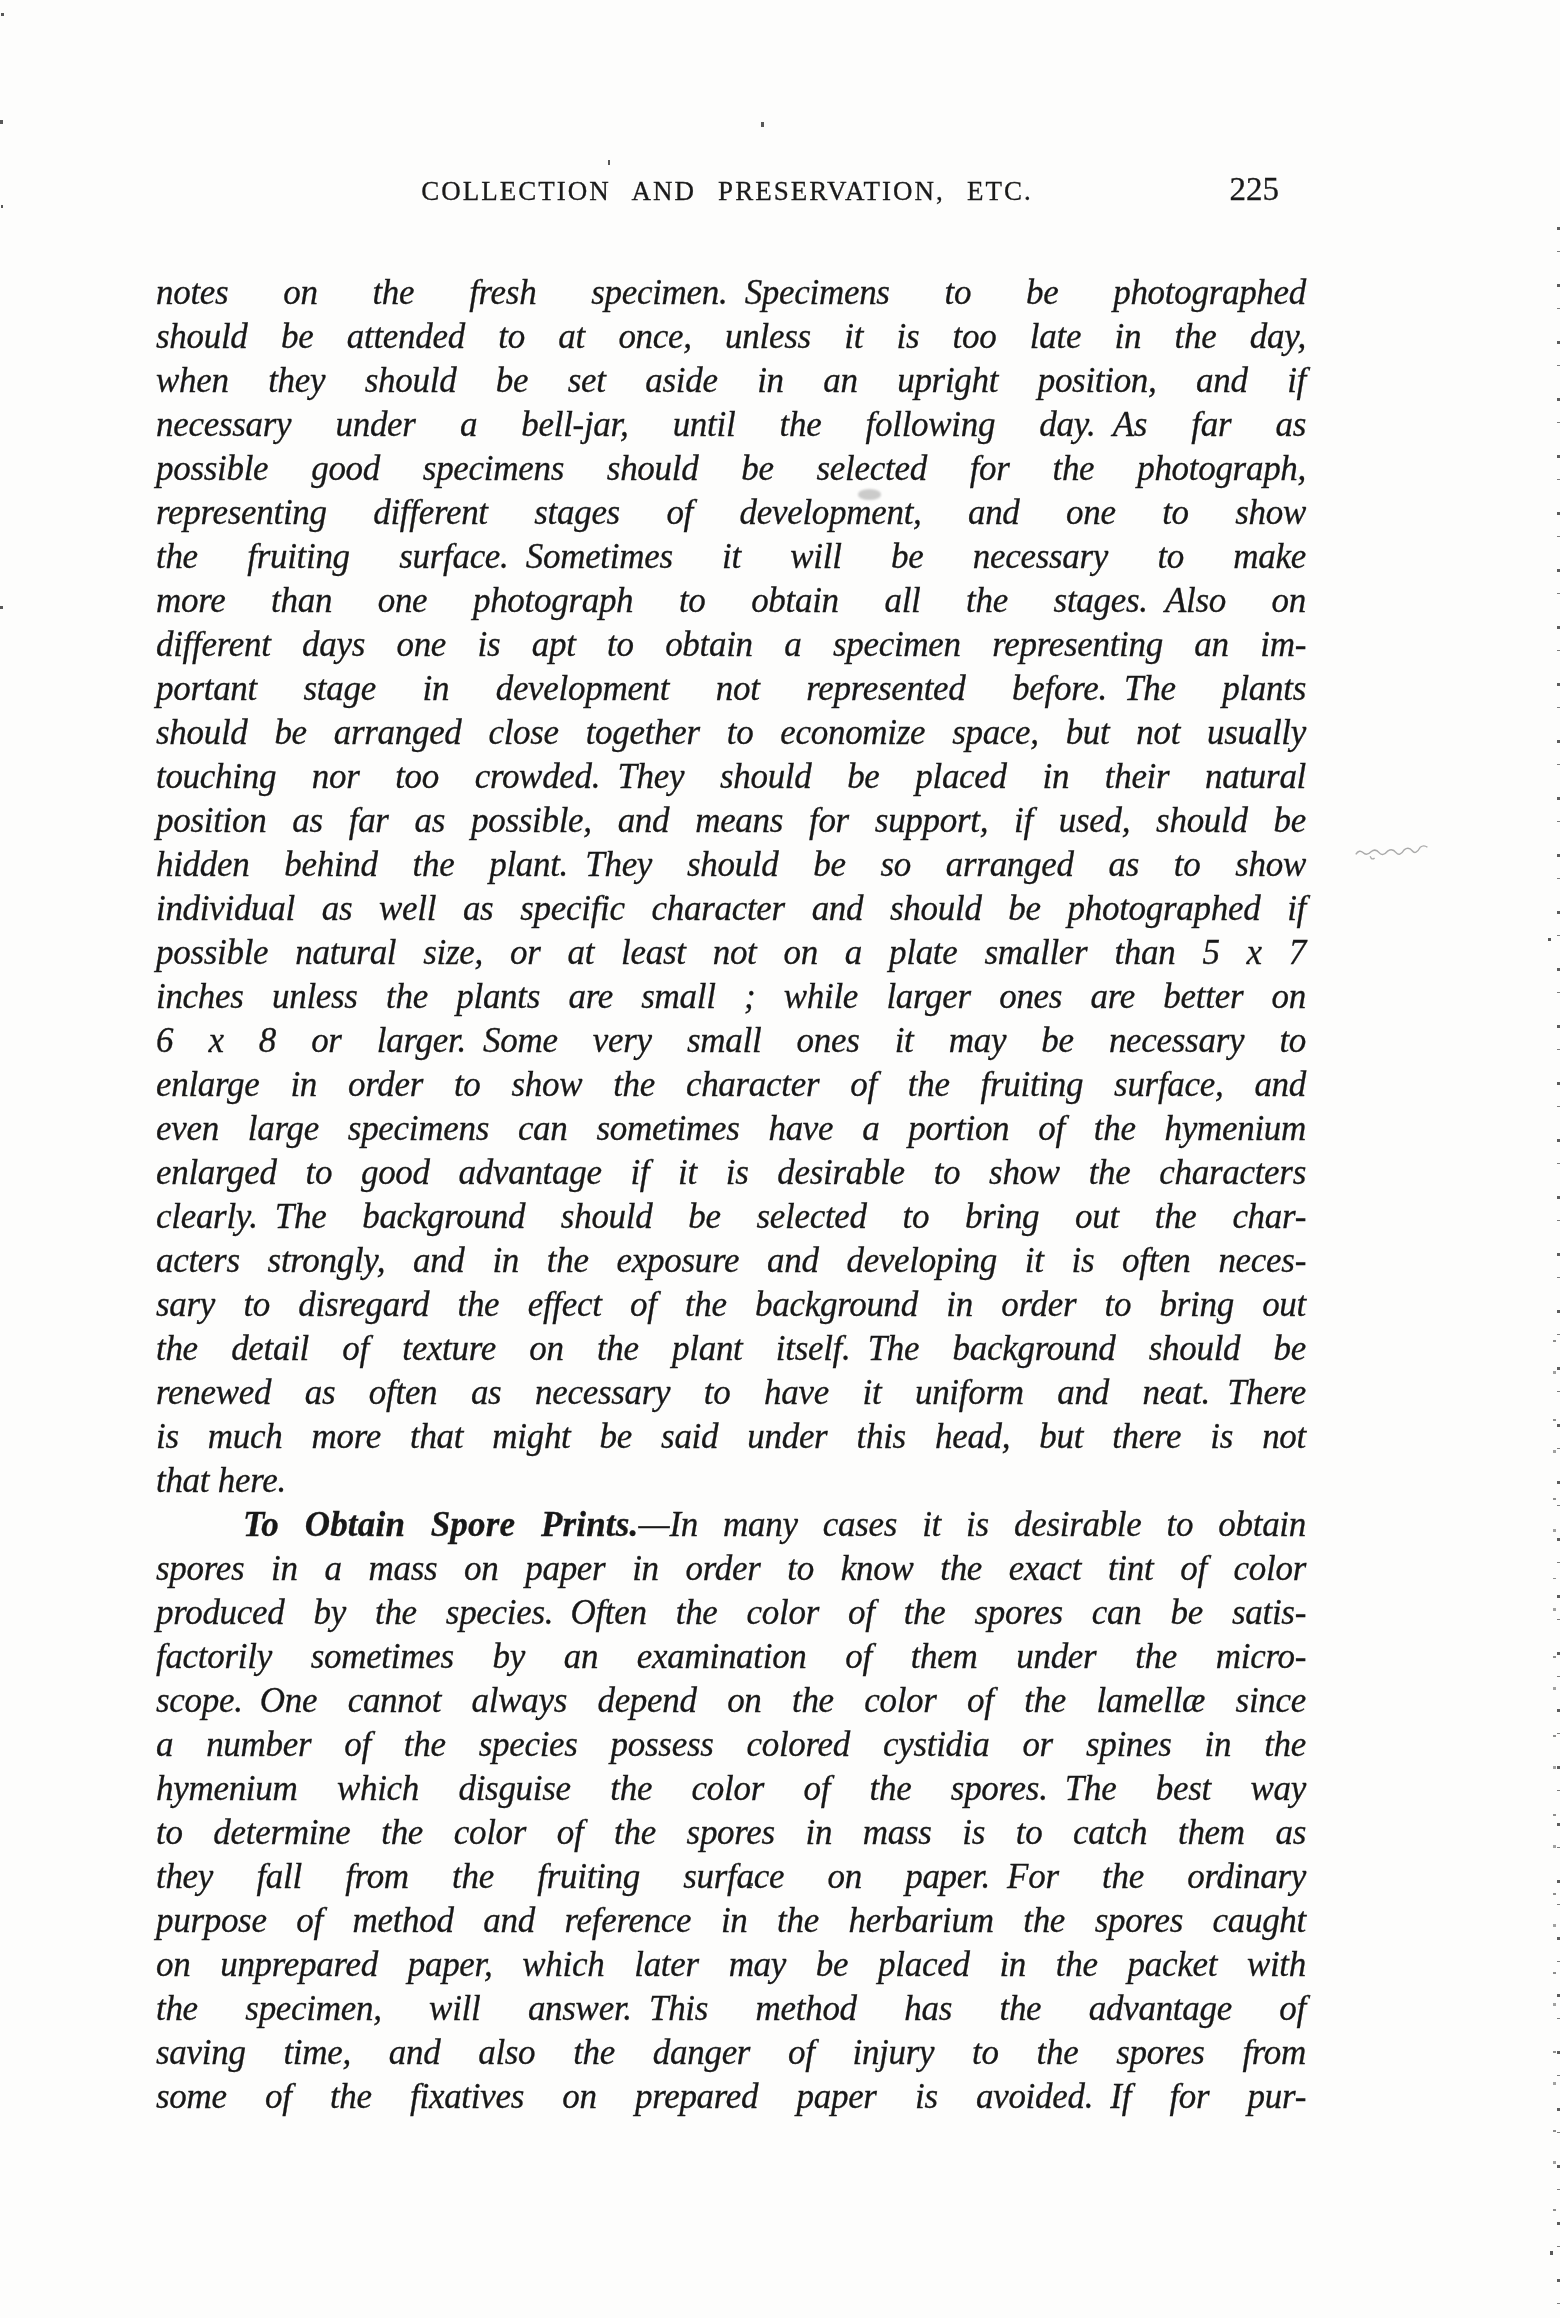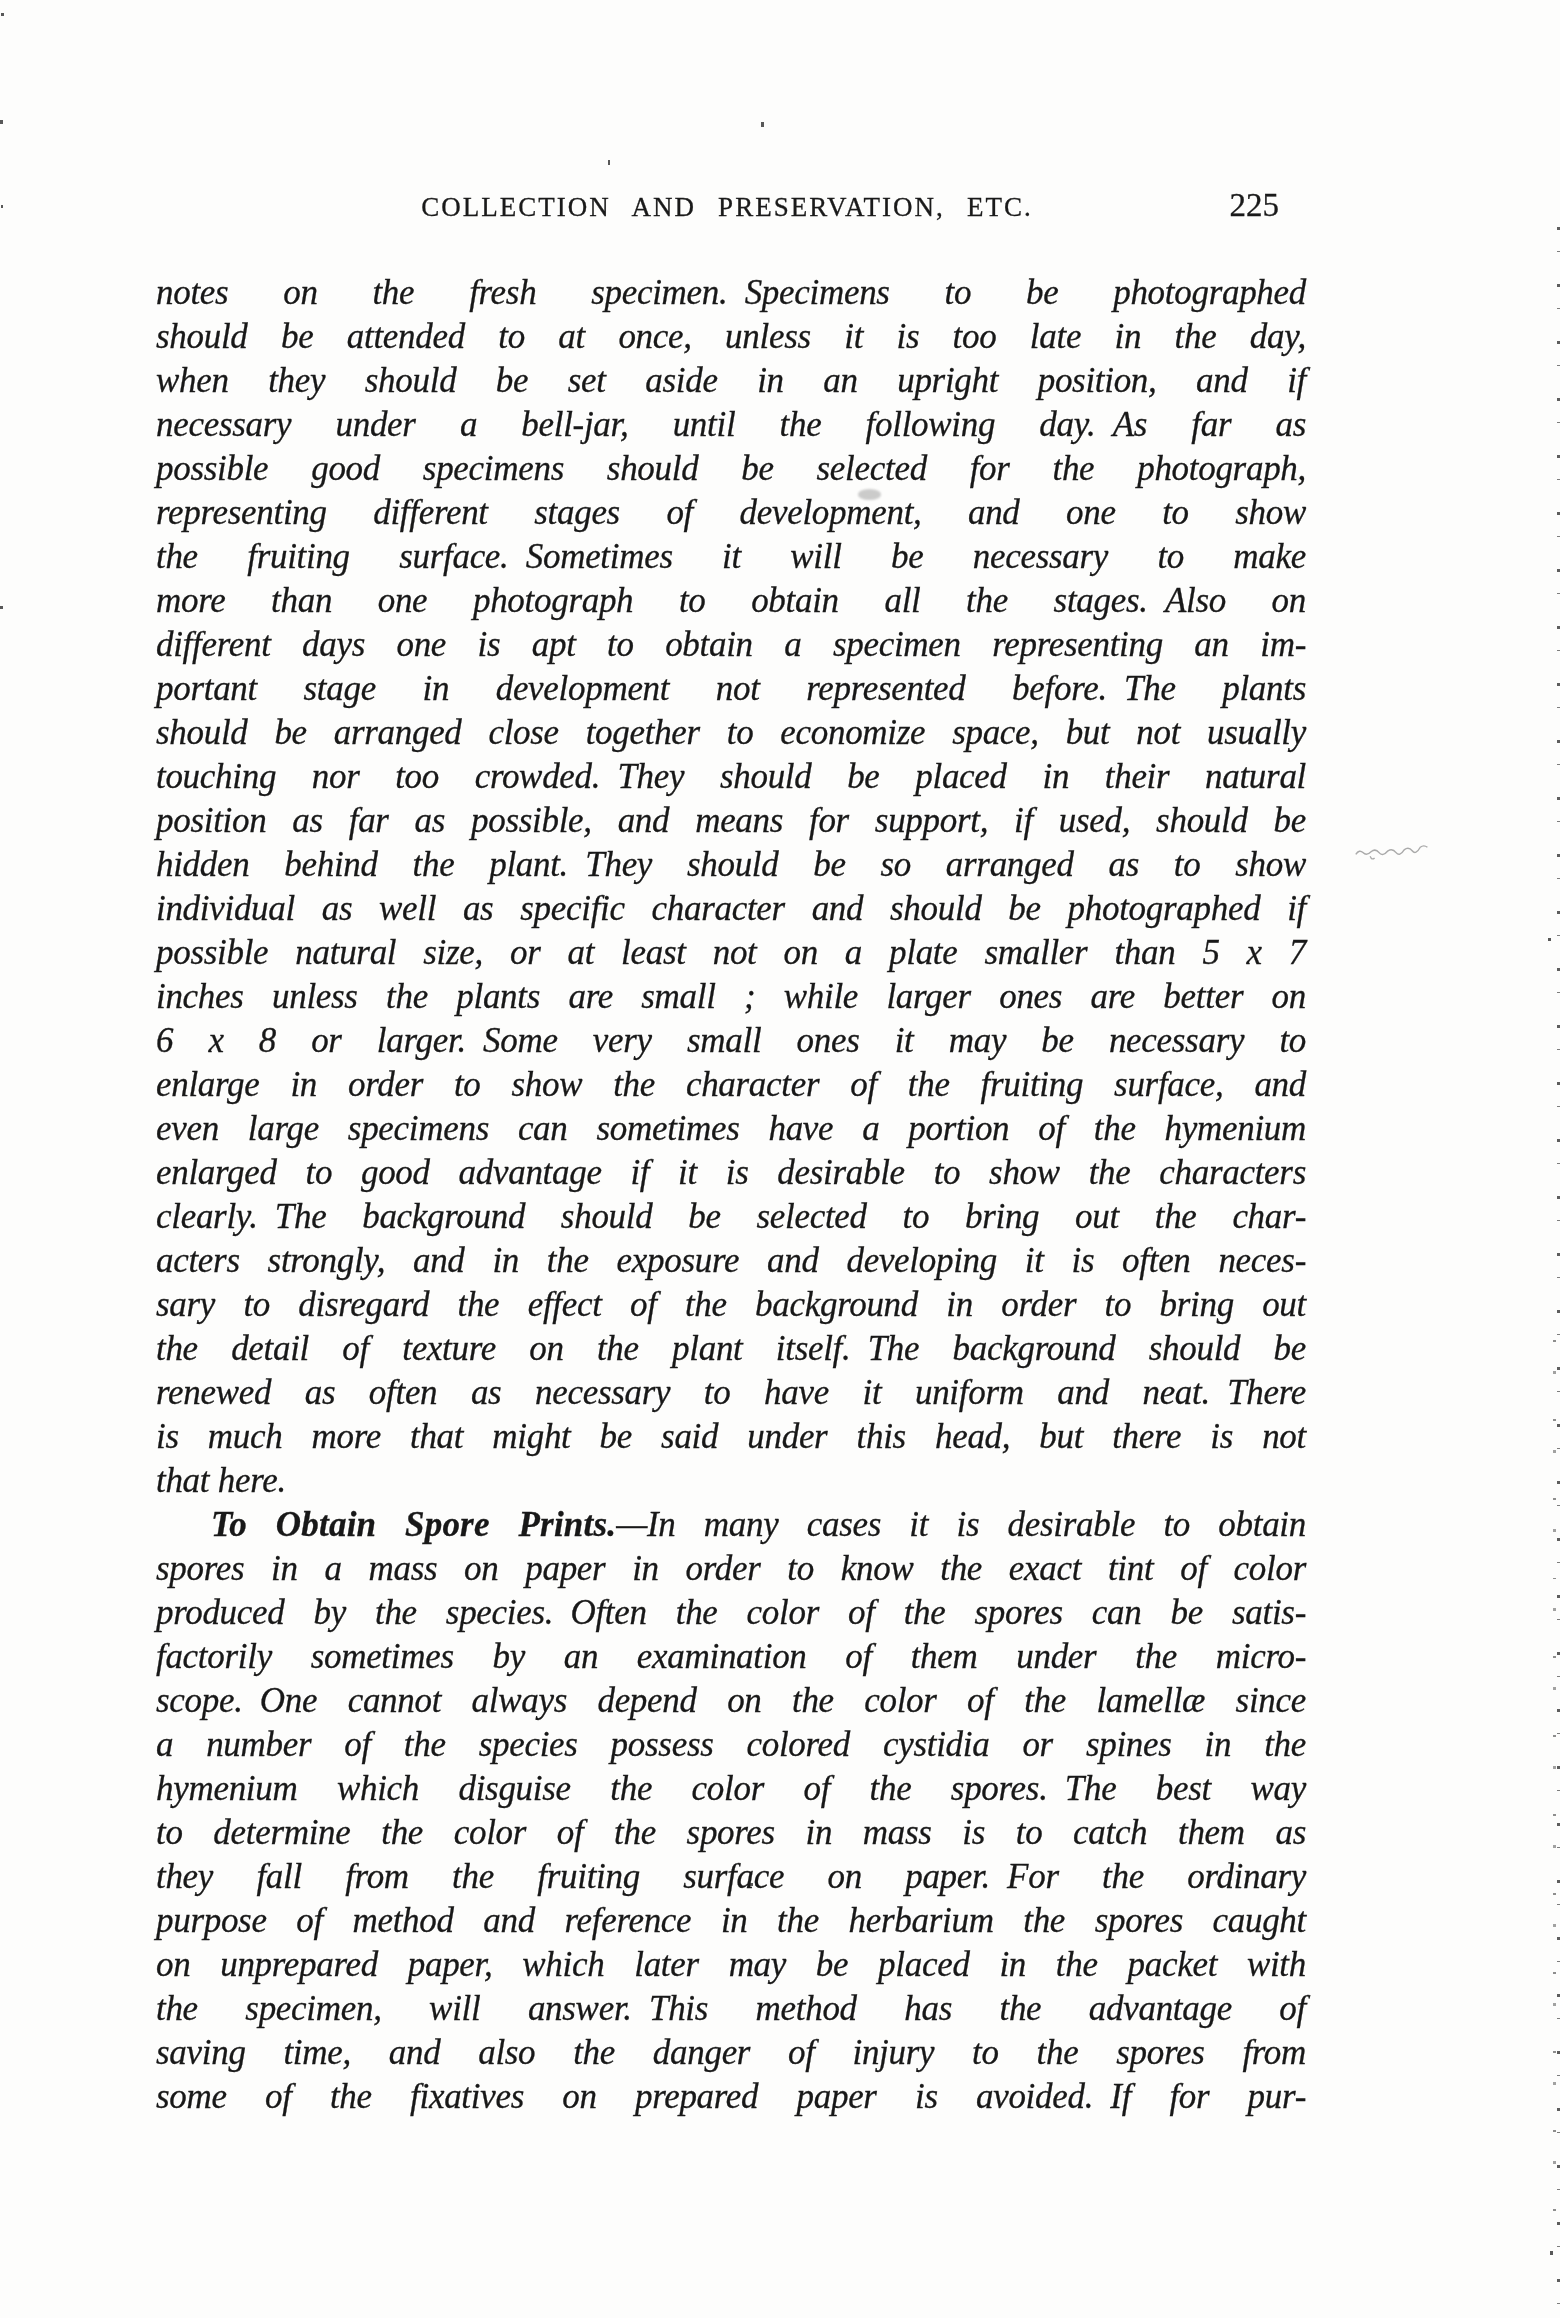--- a/index.html
+++ b/index.html
@@ -11,21 +11,21 @@
     height: 2319px;
     position: relative;
     overflow: hidden;
     background: #fdfdfc;
     font-family: "Liberation Serif", "DejaVu Serif", serif;
     color: #181818;
   }
   .page-header {
     position: absolute;
     left: 152px;
-    top: 192px;
+    top: 176px;
     width: 1150px;
     height: 48px;
   }
   .header-title {
     display: block;
     text-align: center;
     font-size: 27px;
     letter-spacing: 2px;
     word-spacing: 13.4px;
     color: #1a1a1a;
@@ -58,20 +58,21 @@
   }
   .line.align-left {
     text-align-last: left;
   }
   .line.indent {
     text-indent: 55px;
   }
   .bold {
     font-weight: bold;
     letter-spacing: 0.2px;
+    margin-left: 32px;
   }
   .pencil-mark {
     position: absolute;
     left: 1354px;
     top: 840px;
     width: 77px;
     height: 27px;
     opacity: 0.75;
   }
   .edge-noise-right, .edge-noise-right2 {

